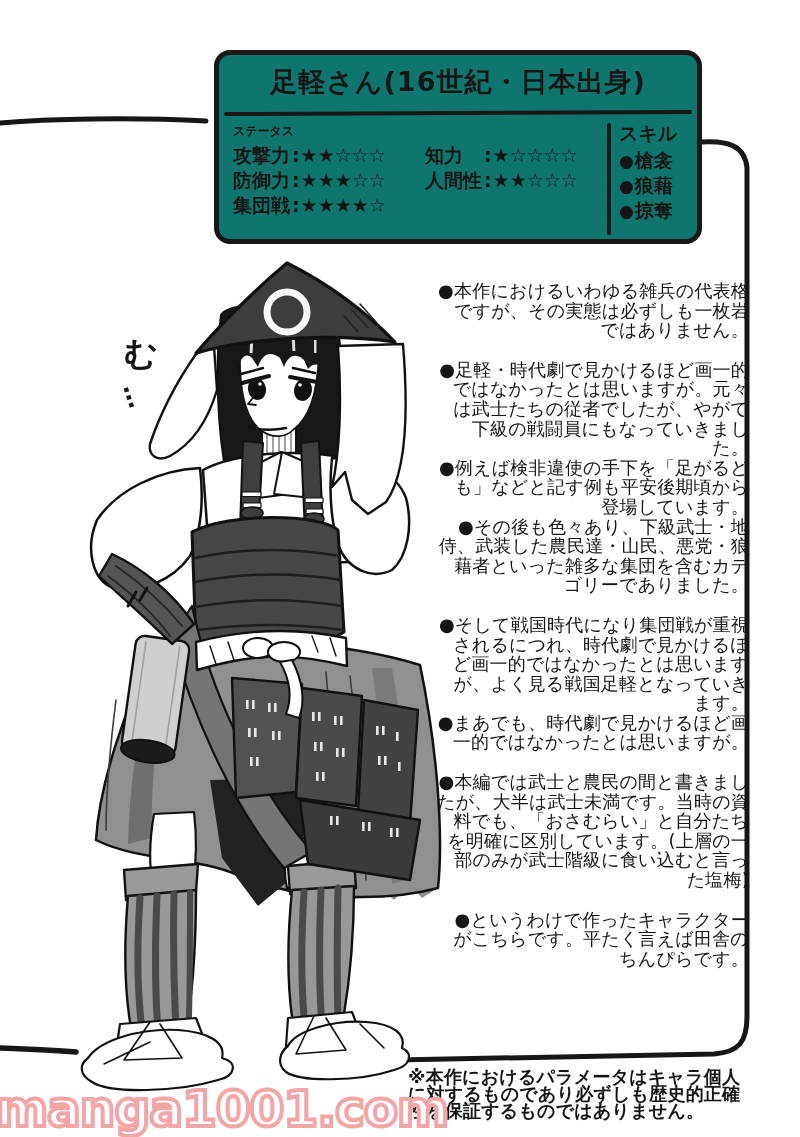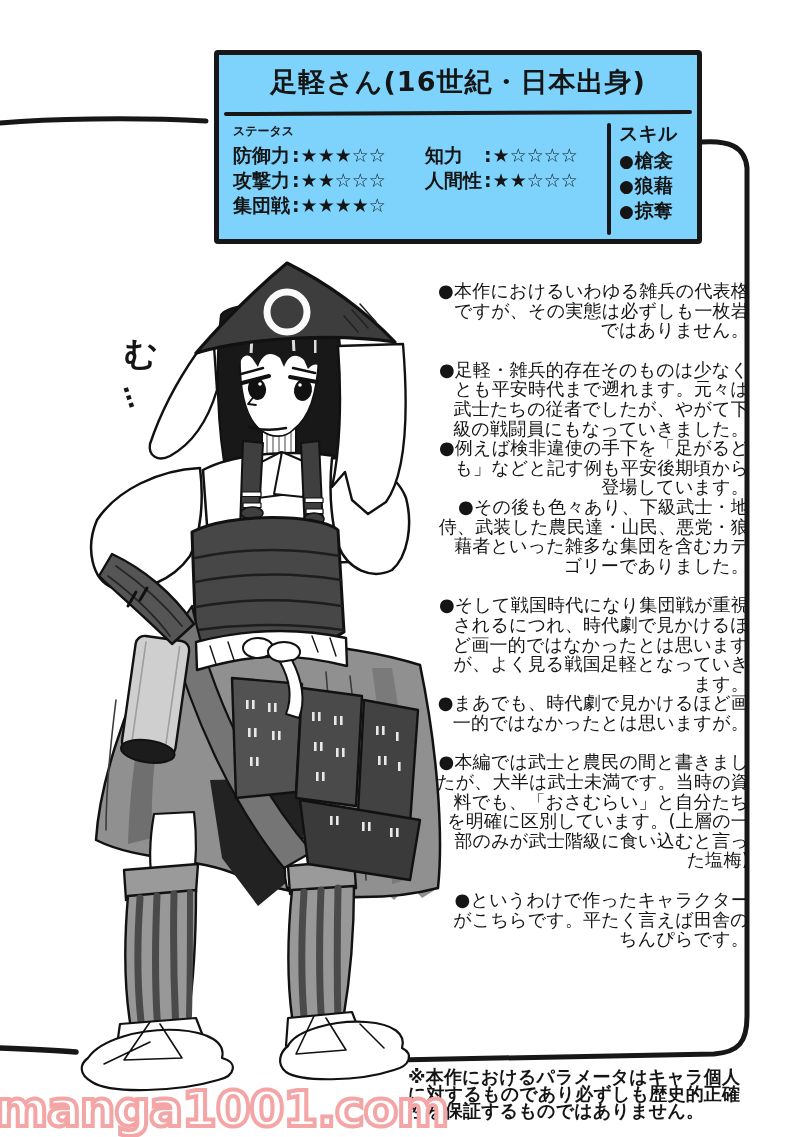--- a/index.html
+++ b/index.html
@@ -2,22 +2,22 @@
 <html><head>
 <meta charset="utf-8">
 <style>
   html,body{margin:0;padding:0;background:#e8e8e8;}
   .page{position:relative;width:800px;height:1137px;background:#fff;overflow:hidden;
         font-family:"DejaVu Sans",sans-serif;color:#151515;margin:0 auto;}
   svg{display:block;}
   
   .frame-svg{position:absolute;left:0;top:0;z-index:1;}
   
-  .card{position:absolute;left:214px;top:50px;width:478px;height:184px;background:#7dd3fc;
-        border:5px solid #171717;border-radius:4px;z-index:10;}
+  .card{position:absolute;left:214px;top:50px;width:478px;height:184px;background:#0f766e;
+        border:5px solid #171717;border-radius:16px;z-index:10;}
   .card-title{position:absolute;top:9px;left:0;right:0;text-align:center;
               font-size:27px;font-weight:600;letter-spacing:1px;white-space:nowrap;}
   .card-divider{position:absolute;top:56px;left:5px;right:5px;height:4px;background:#171717;
                 border-radius:2px;transform:rotate(-.25deg);}
   .card-body{position:absolute;top:66px;left:14px;right:6px;bottom:4px;display:flex;}
   .stats-block{width:372px;}
   .stats-header{font-size:12px;font-weight:600;margin:2px 0 3px 0;}
   .stats-grid{display:grid;grid-auto-flow:column;grid-template-rows:repeat(3,25px);
               grid-template-columns:192px auto;}
   .stat{font-size:19px;font-weight:600;white-space:nowrap;line-height:25px;}
@@ -238,40 +238,40 @@
     <span class="speech-trail">…</span>
   </div>
 
   <div class="card">
     <div class="card-title">足軽さん(16世紀・日本出身)</div>
     <div class="card-divider"></div>
     <div class="card-body">
       <div class="stats-block">
         <div class="stats-header">ステータス</div>
         <div class="stats-grid">
+          <div class="stat"><span class="sl">攻撃力</span><span class="sc">:</span><span class="stars">★★☆☆☆</span></div>
           <div class="stat"><span class="sl">防御力</span><span class="sc">:</span><span class="stars">★★★☆☆</span></div>
-          <div class="stat"><span class="sl">攻撃力</span><span class="sc">:</span><span class="stars">★★☆☆☆</span></div>
           <div class="stat"><span class="sl">集団戦</span><span class="sc">:</span><span class="stars">★★★★☆</span></div>
           <div class="stat"><span class="sl">知力</span><span class="sc">:</span><span class="stars">★☆☆☆☆</span></div>
           <div class="stat"><span class="sl">人間性</span><span class="sc">:</span><span class="stars">★★☆☆☆</span></div>
         </div>
       </div>
       <div class="v-div"></div>
       <div class="skills-block">
         <div class="skills-header">スキル</div>
         <div class="skill"><span class="blt">●</span><span>槍衾</span></div>
         <div class="skill"><span class="blt">●</span><span>狼藉</span></div>
         <div class="skill"><span class="blt">●</span><span>掠奪</span></div>
       </div>
     </div>
   </div>
 
   <div class="commentary">
     <p>●本作におけるいわゆる雑兵の代表格ですが、その実態は必ずしも一枚岩ではありません。</p>
-    <p class="grp">●足軽・雑兵的存在そのものは少なくとも平安時代まで遡れます。元々は武士たちの従者でしたが、やがて下級の戦闘員にもなっていきました。</p>
+    <p class="grp">●足軽・時代劇で見かけるほど画一的ではなかったとは思いますが。元々は武士たちの従者でしたが、やがて下級の戦闘員にもなっていきました。</p>
     <p>●例えば検非違使の手下を「足がるども」などと記す例も平安後期頃から登場しています。</p>
     <p>●その後も色々あり、下級武士・地侍、武装した農民達・山民、悪党・狼藉者といった雑多な集団を含むカテゴリーでありました。</p>
     <p class="grp">●そして戦国時代になり集団戦が重視されるにつれ、時代劇で見かけるほど画一的ではなかったとは思いますが、よく見る戦国足軽となっていきます。</p>
     <p>●まあでも、時代劇で見かけるほど画一的ではなかったとは思いますが。</p>
     <p class="grp">●本編では武士と農民の間と書きましたが、大半は武士未満です。当時の資料でも、「おさむらい」と自分たちを明確に区別しています。(上層の一部のみが武士階級に食い込むと言った塩梅)</p>
     <p class="grp">●というわけで作ったキャラクターがこちらです。平たく言えば田舎のちんぴらです。</p>
   </div>
 
   <div class="footnote">※本作におけるパラメータはキャラ個人に対するものであり必ずしも歴史的正確性を保証するものではありません。</div>
 

